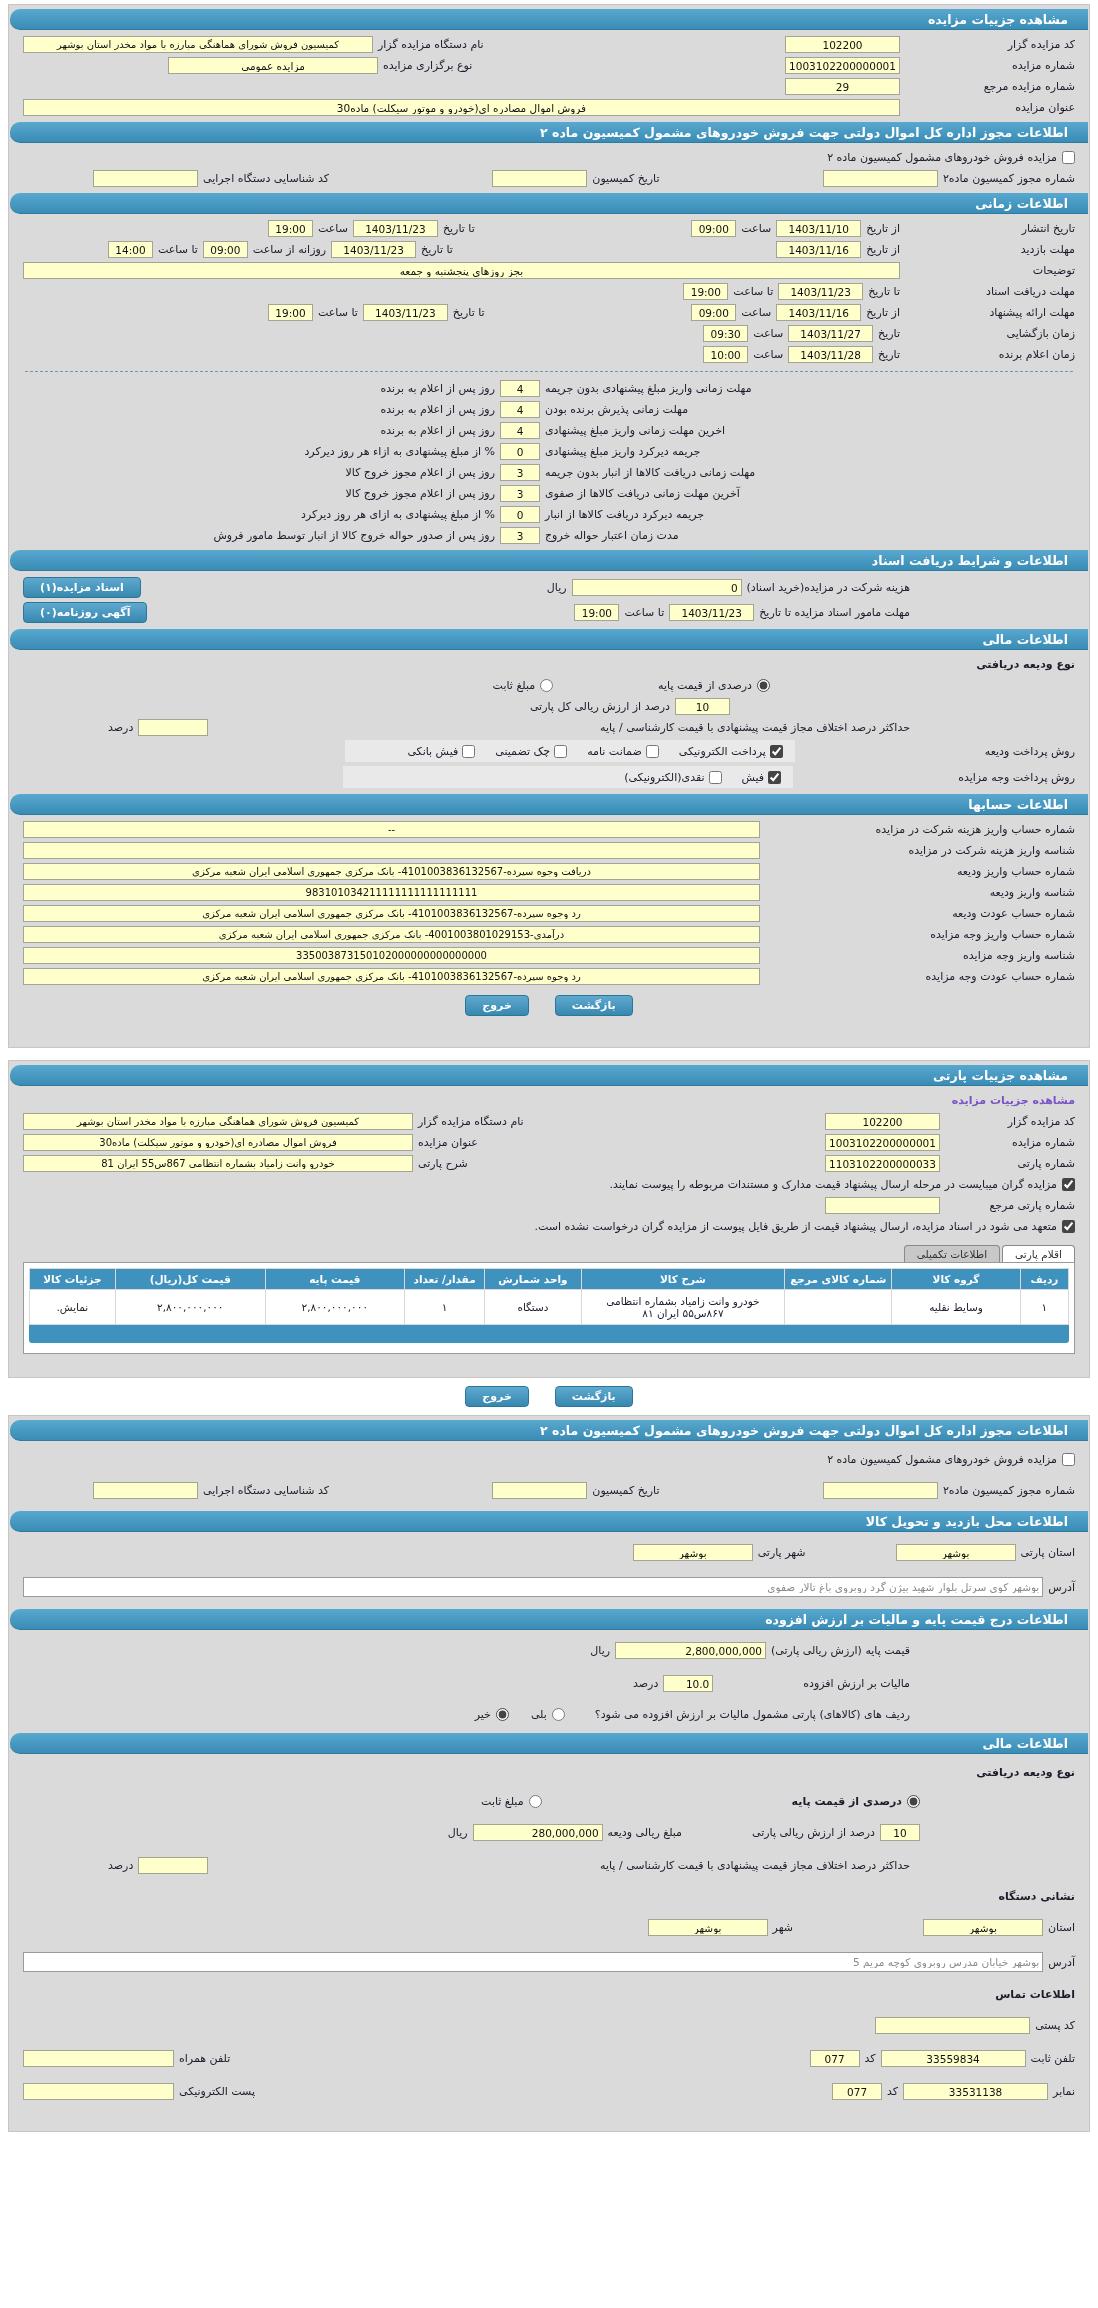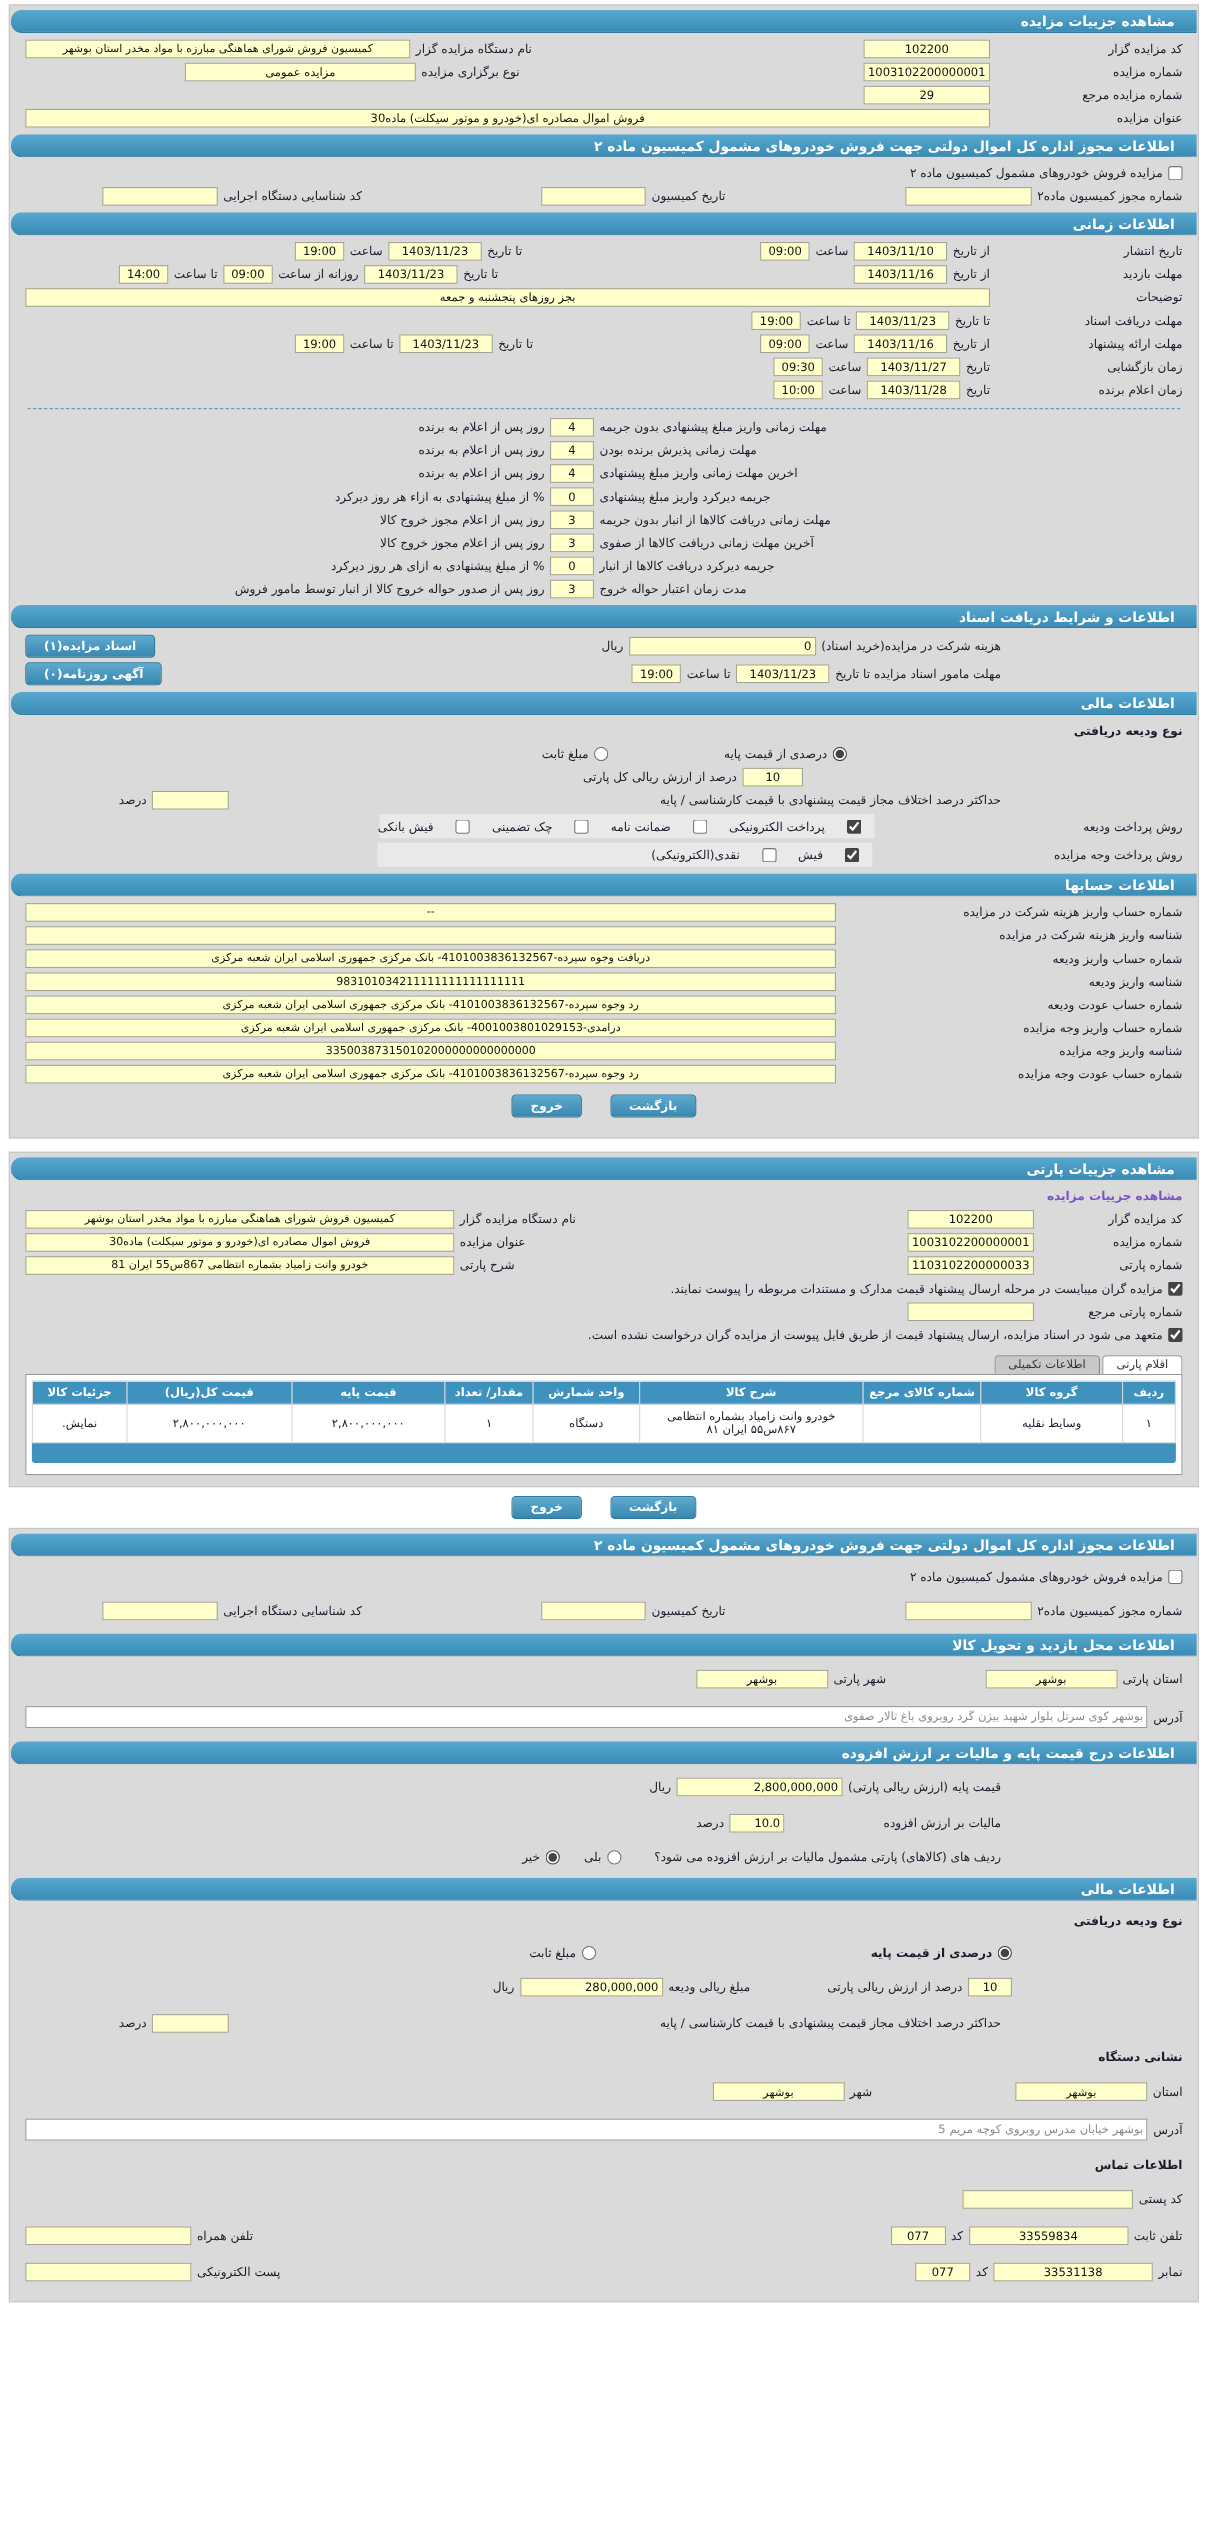--- a/index.html
+++ b/index.html
@@ -1,39 +1,39 @@
 <!DOCTYPE html>
 <html lang="fa"><head>
 <meta charset="utf-8">
 <style>
   *{box-sizing:border-box;margin:0;padding:0}
   body{background:#fff;width:1098px;font-family:"DejaVu Sans","Liberation Sans",sans-serif;font-size:11px;color:#1b1b2b}
   .page{padding:4px 8px 20px}
-  .card{background:#dadada;border:1px solid #c6c6c6;padding-bottom:10px}
+  .card{background:#dadada;border:1px solid #c6c6c6;padding-bottom:23px}
   .gap{height:12px}
   .bar{background:linear-gradient(#58a8d0,#3a8cb4);color:#fff;font-weight:bold;font-size:12.5px;height:21px;line-height:21px;padding:0 20px 0 0;direction:rtl;text-align:right;border-radius:10px 0 0 10px;margin:4px 1px;border-bottom:1px solid #2e7ba2}
   .row{display:flex;direction:rtl;align-items:center;padding:2px 14px;gap:5px;min-height:21px}
   .rowx{display:flex;direction:rtl;align-items:center;padding:8px 14px;gap:5px;min-height:24px}
   .row>*,.rowx>*{flex:0 0 auto}
   .sp{flex:1 1 auto}
   .lbl{white-space:nowrap}
   .cap{white-space:nowrap}
   .b{font-weight:bold}
   .hug{text-align:left}
   input[type="text"]{background:#ffffcc;border:1px solid #a3a396;height:17px;font-family:inherit;font-size:10.5px;text-align:center;color:#111;padding:0 3px;direction:rtl}
   input.ltr{direction:ltr}
   input.tar{text-align:right;direction:ltr}
   input.white{background:#fff;border:1px solid #9a9a9a;height:20px;color:#8a8a8a;text-align:right}
   input.sm{font-size:10px}
   input[type=checkbox],input[type=radio]{width:13px;height:13px;accent-color:#444}
   .btn{background:linear-gradient(#5fa9cf,#3788b0);color:#fff;font-weight:bold;font-size:11px;border:1px solid #2d7698;border-radius:4px;padding:3px 16px;cursor:pointer;font-family:inherit}
   .btnrow{display:flex;direction:rtl;justify-content:center;gap:26px;padding:8px 0}
   .dashes{border-top:1px dashed #6b9ab0;margin:6px 16px}
   .strip{background:#e9e9e9;display:flex;direction:rtl;align-items:center;gap:20px;padding:3px 12px;height:22px}
-  .pair{display:flex;direction:rtl;align-items:center;gap:20px}
+  .pair{display:flex;direction:rtl;align-items:center;gap:4px}
   .tabs{display:flex;direction:rtl;padding:8px 14px 0;gap:2px}
   .tab{border:1px solid #8a8a8a;border-bottom:none;border-radius:4px 4px 0 0;padding:2px 12px;font-size:10.5px;background:#c8c8c8;color:#333;cursor:pointer}
   .tab.active{background:#fff}
   .tblwrap{background:#fff;border:1px solid #999;margin:0 14px;padding:5px 5px 10px}
   table{width:100%;border-collapse:collapse;direction:rtl}
   th{background:#3f92bd;color:#fff;font-weight:bold;font-size:10.5px;padding:4px 3px;border:1px solid #d8d8d8}
   td{background:#fff;font-size:10.5px;padding:5px 3px;border:1px solid #d8d8d8;text-align:center;vertical-align:middle}
   .tfoot{background:#3f92bd;height:18px;border-radius:0 0 3px 3px}
   .plink{color:#7a52c7;font-weight:bold;cursor:pointer}
   .link2{color:#222;cursor:pointer}

